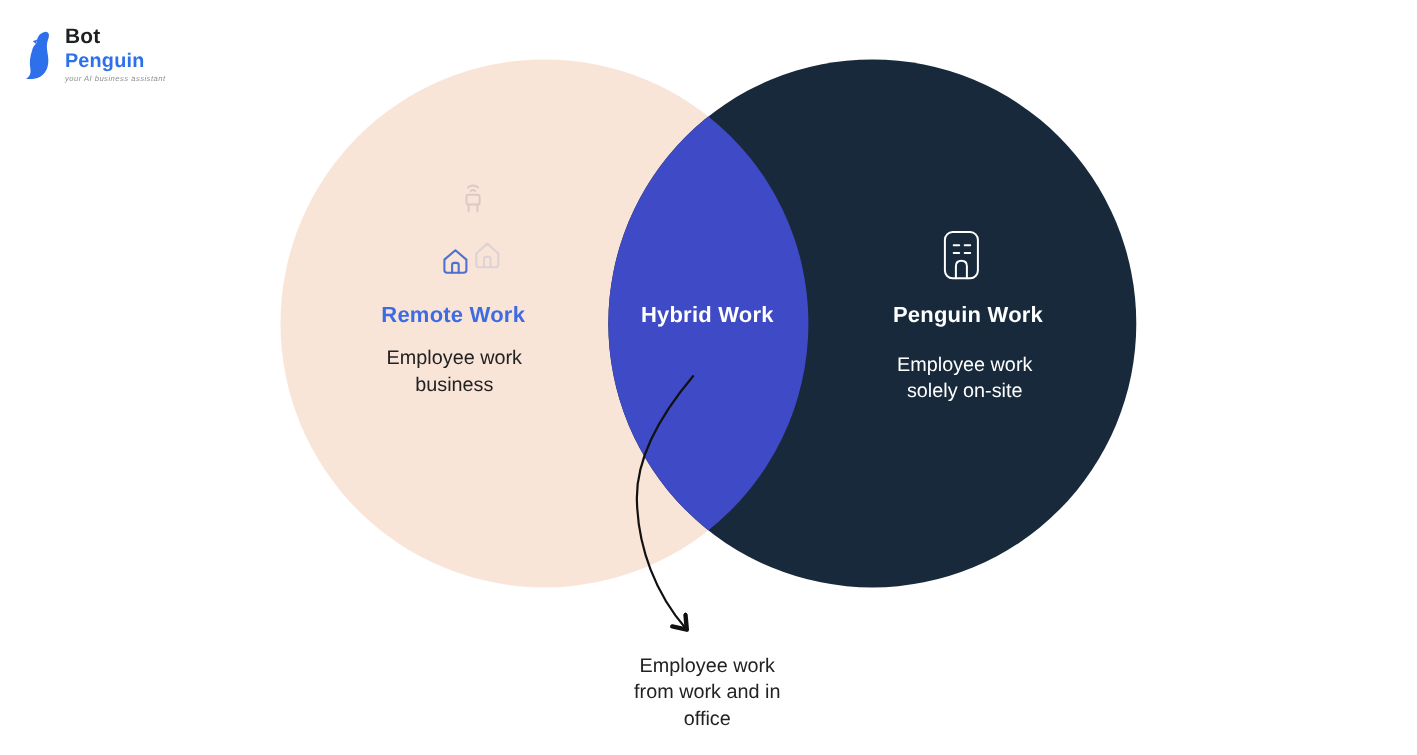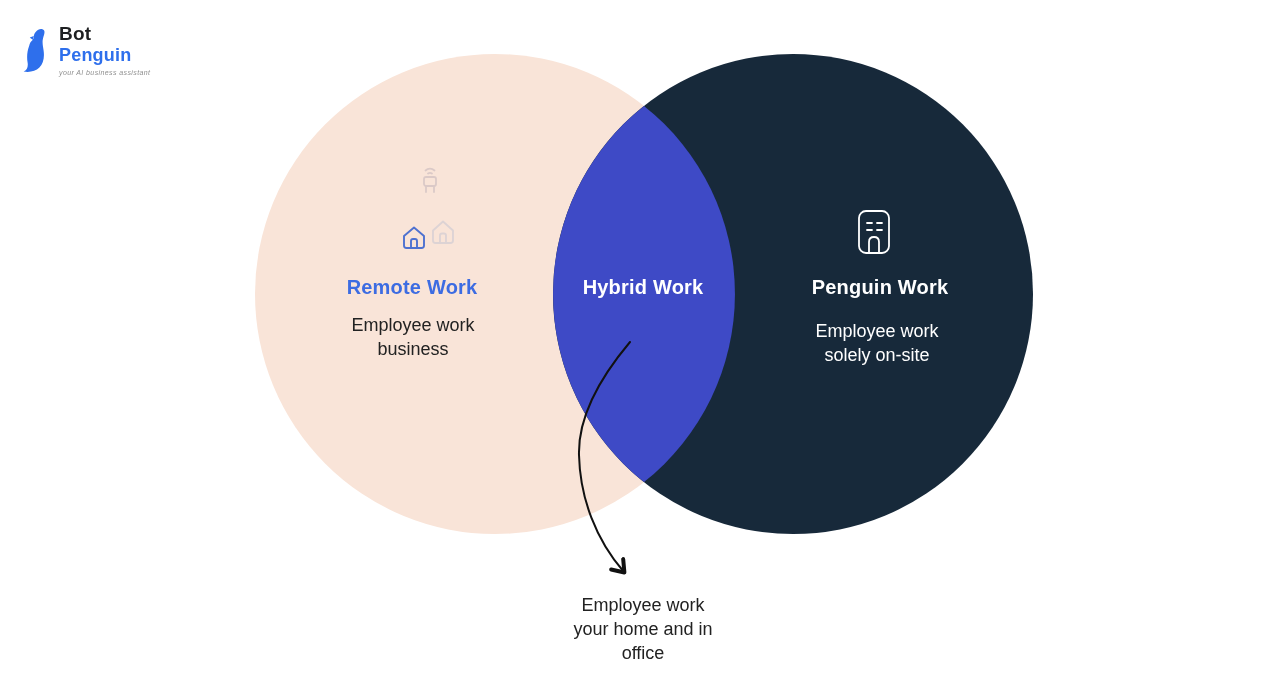--- a/index.html
+++ b/index.html
@@ -132,21 +132,21 @@
   <div class="zone-title title-light" style="left:643px; top:276px;">Hybrid Work</div>
 
   <div class="zone-title title-light" style="left:880px; top:276px;">Penguin Work</div>
   <div class="zone-desc desc-light" style="left:877px; top:319px;">
     <span class="line">Employee work</span>
     <span class="line">solely on-site</span>
   </div>
 
   <div class="annotation" style="left:643px; top:593px;">
     <span class="line">Employee work</span>
-    <span class="line">your home and in</span>
+    <span class="line">from work and in</span>
     <span class="line">office</span>
   </div>
 
   <div class="logo">
     <svg class="penguin-mark" viewBox="0 0 34 44">
       <path class="penguin-body" d="M21 1 C17 1.5 14.5 4.5 13.8 8 C13.5 9.6 13.6 10.8 12.6 11.9
                C10.8 13.4 9.6 15.4 9.2 17.8 C7.2 22.8 6.6 29.4 7.6 34.6
                C8.3 39 7 42 3.6 43.6 C9.4 44.6 15.6 43.5 19.4 39.6
                C23.4 35.4 24.6 29.2 23.6 22.6 C23 18.2 22 14.4 23 10.4
                C23.6 7.8 24.8 5.6 24.4 3.2 C24.1 1.8 22.7 0.8 21 1 Z"></path>

